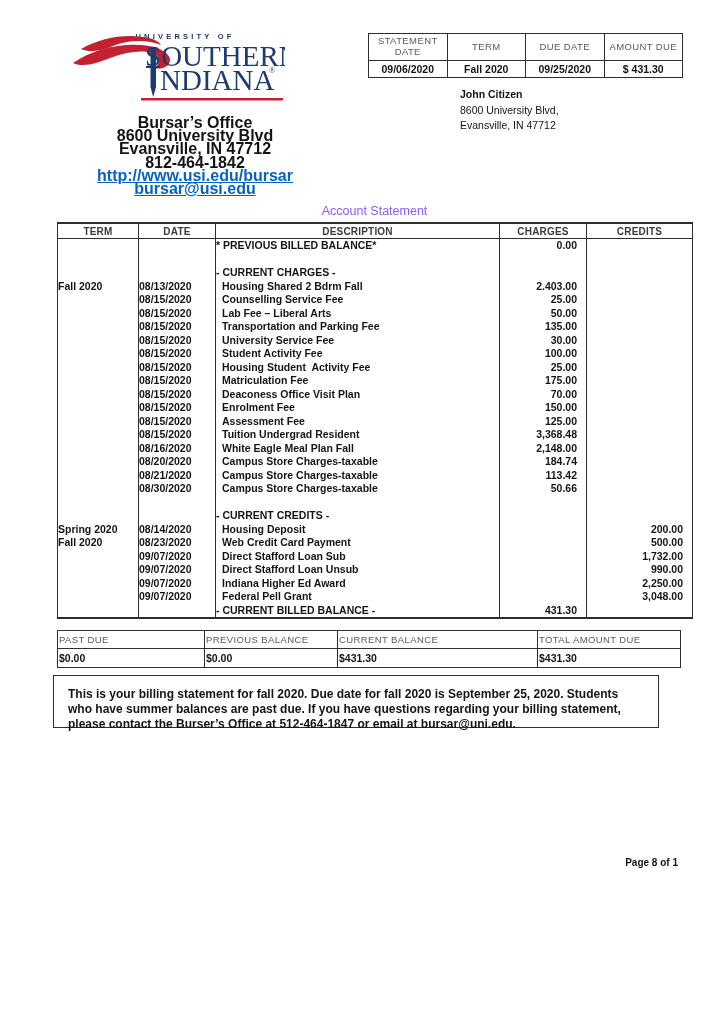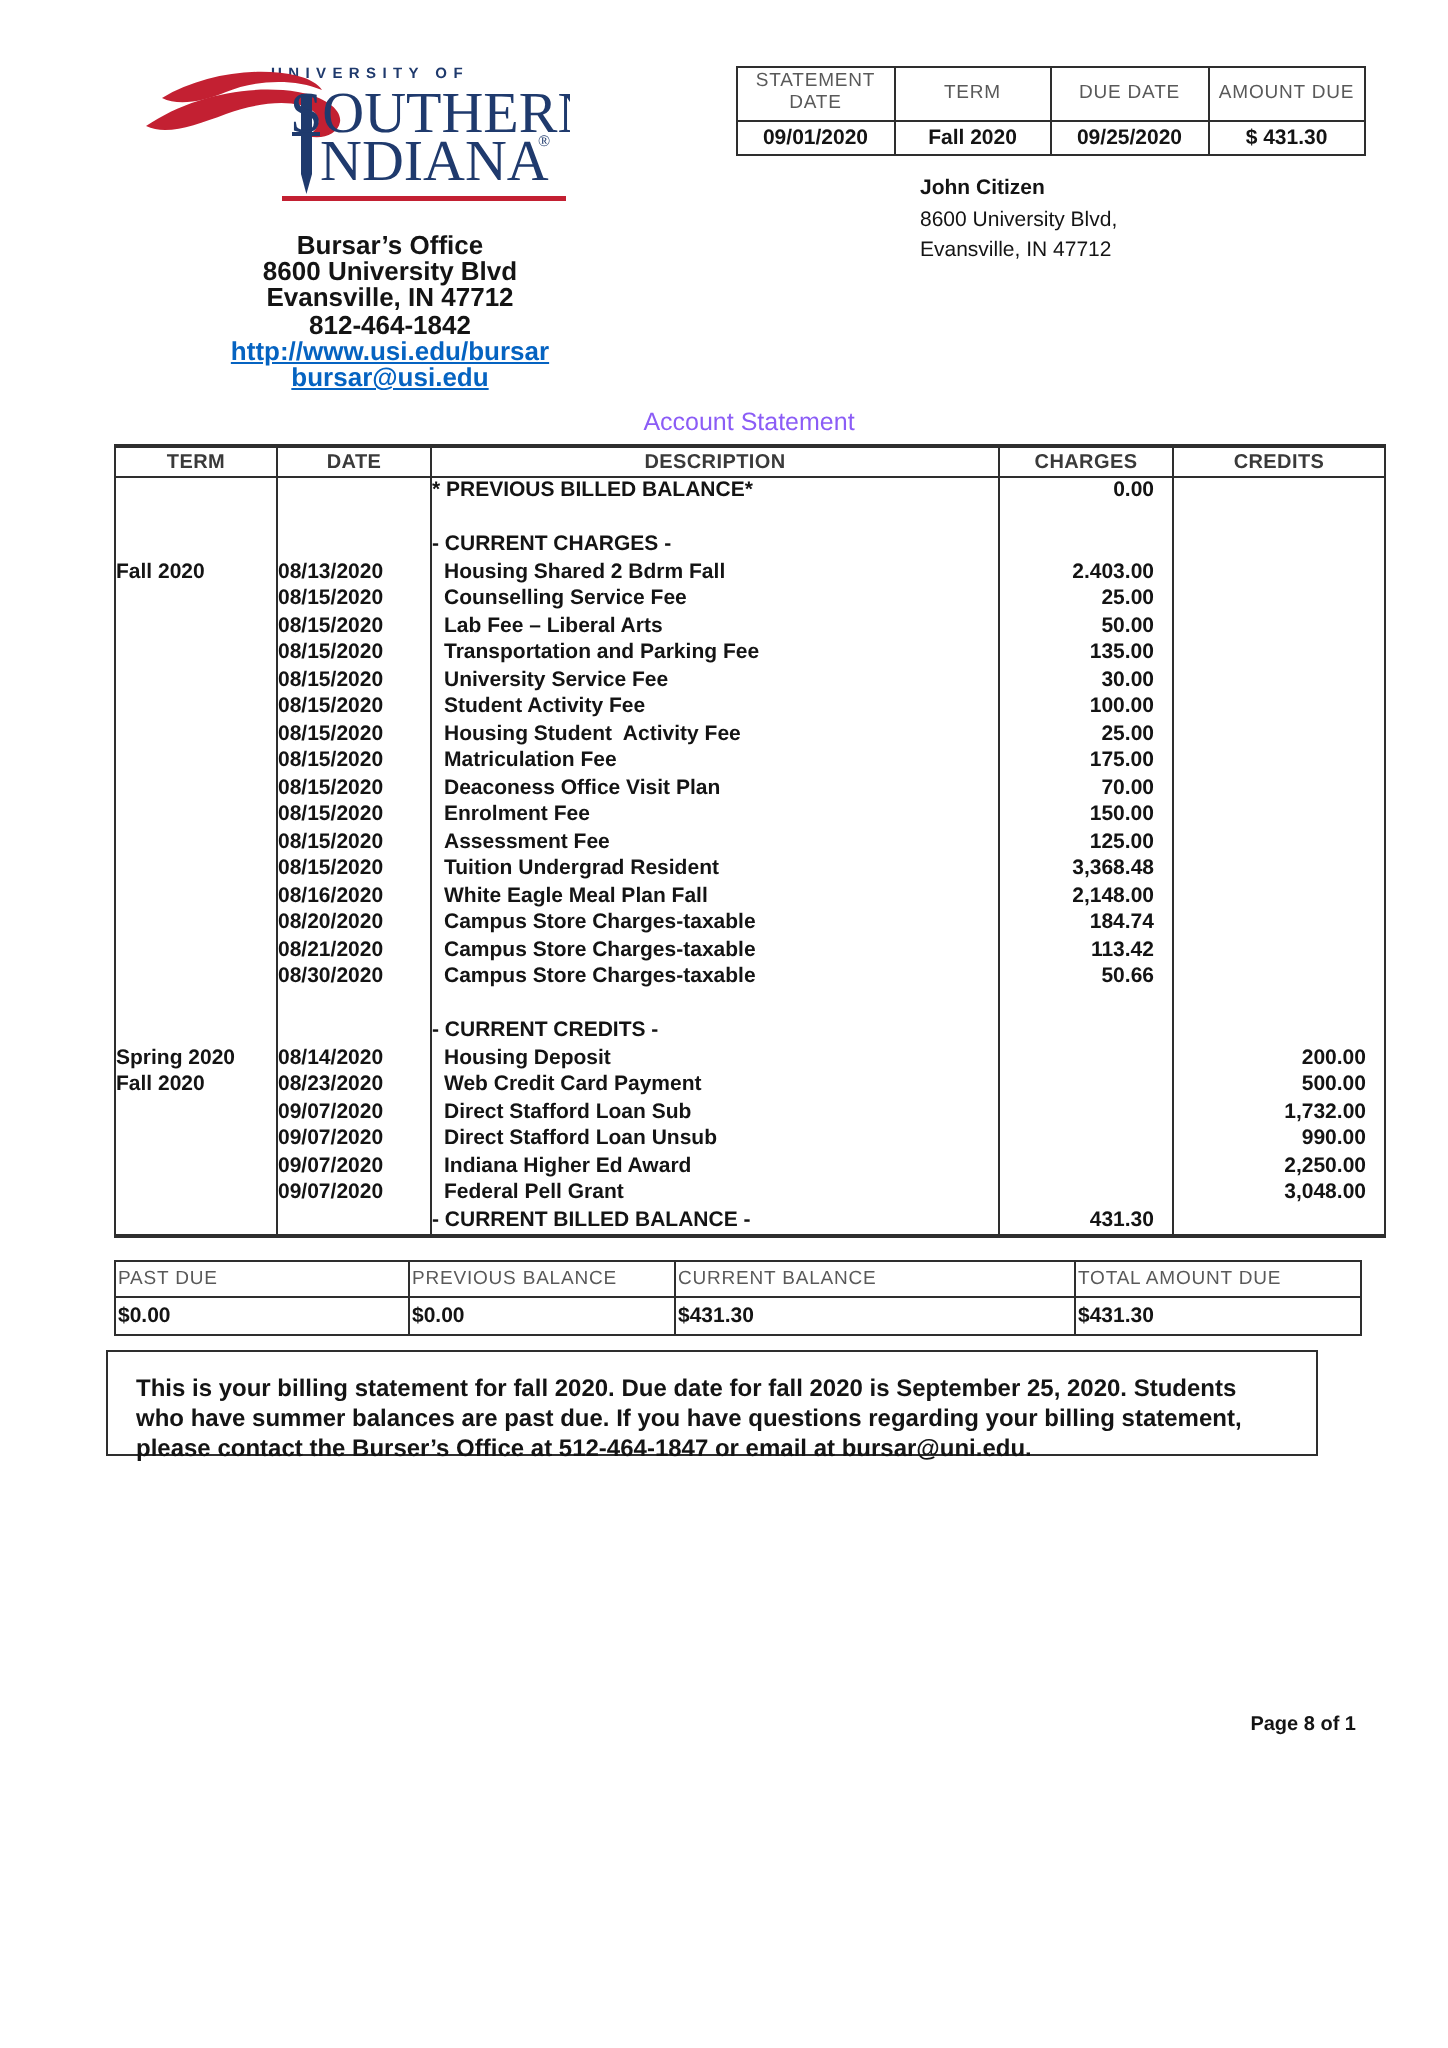--- a/index.html
+++ b/index.html
@@ -24,21 +24,21 @@
   .logo-serif{font-family:"Liberation Serif",serif;font-size:29px;}
   .logo-reg{font-family:"Liberation Serif",serif;font-size:8px;}
   
   .stmt{position:absolute;left:368px;top:33px;border-collapse:collapse;table-layout:fixed;width:315px;}
   .stmt th,.stmt td{border:1px solid var(--color-border);text-align:center;vertical-align:middle;padding:0 2px;}
   .stmt th{height:26px;font-size:9.5px;font-weight:normal;color:var(--color-muted);letter-spacing:.4px;line-height:1.15;}
   .stmt td{height:16px;font-size:10.5px;font-weight:bold;white-space:pre;}
   
   .recipient{position:absolute;left:460px;top:87px;font-size:10.5px;line-height:15.5px;}
   .recipient .name{font-weight:bold;}
-  .bursar{position:absolute;left:95px;top:116px;width:200px;text-align:center;font-size:13px;line-height:13.2px;font-weight:bold;}
+  .bursar{position:absolute;left:95px;top:116px;width:200px;text-align:center;font-size:16px;line-height:13.2px;font-weight:bold;}
   .link{color:var(--color-link);text-decoration:underline;cursor:pointer;}
   
   .title{position:absolute;left:57px;top:204px;width:635px;text-align:center;font-size:12.5px;color:#8b5cf6;}
   
   .main{position:absolute;left:57px;top:222px;border-collapse:collapse;table-layout:fixed;width:635px;}
   .main th,.main td{border-left:1px solid var(--color-border);border-right:1px solid var(--color-border);
     padding:0;margin:0;overflow:hidden;white-space:pre;}
   .main thead th{height:14px;font-size:10px;font-weight:bold;color:#3a3a3a;letter-spacing:.2px;
     border-top:2px solid var(--color-border);border-bottom:1px solid var(--color-border);text-align:center;}
   .main tbody td{height:13.5px;font-size:10.5px;font-weight:600;line-height:13.5px;}
@@ -81,21 +81,21 @@
 
   <table class="stmt">
     <tbody>
         <tr>
       <th>STATEMENT DATE</th>
       <th>TERM</th>
       <th>DUE DATE</th>
       <th>AMOUNT DUE</th>
     </tr>
     <tr>
-      <td>09/01/2020</td>
+      <td>09/06/2020</td>
       <td>Fall 2020</td>
       <td>09/25/2020</td>
       <td>$ 431.30</td>
     </tr>
   </tbody>
     </table>
 
   <div class="recipient">
     <div class="name">John Citizen</div>
     <div>8600 University Blvd,</div>

